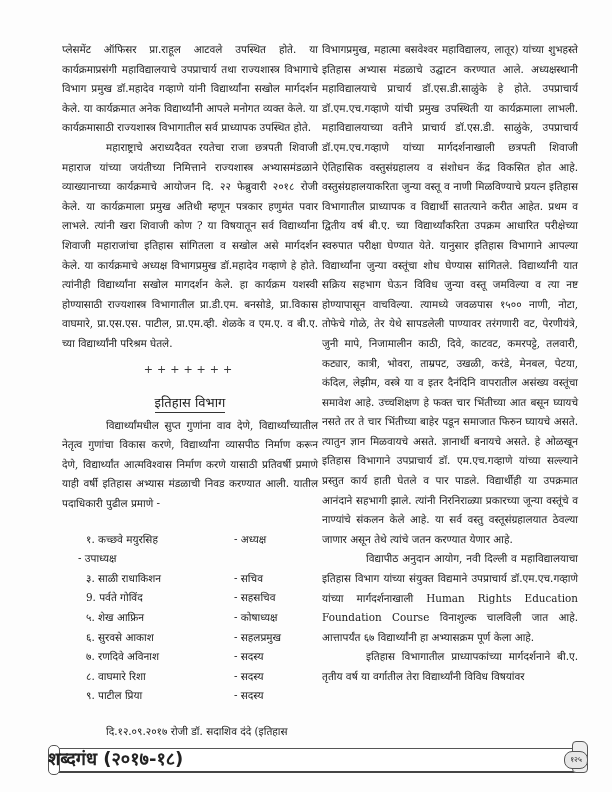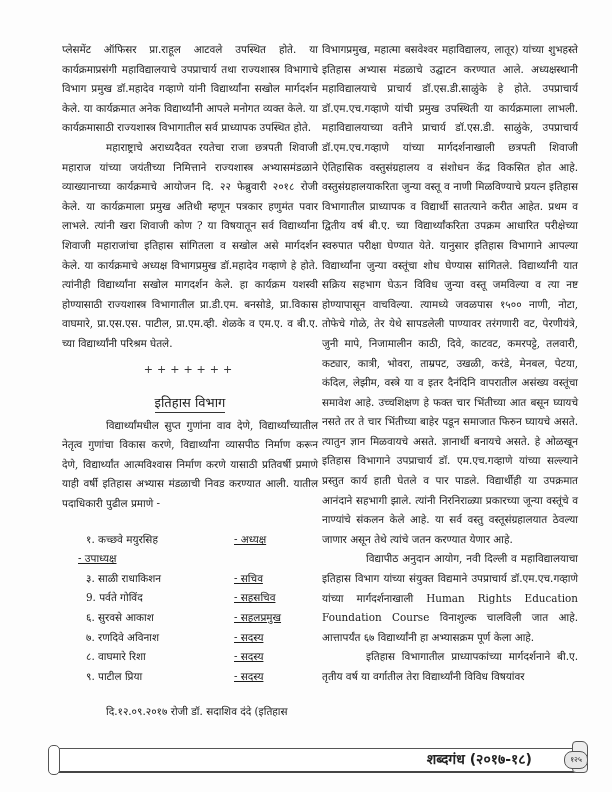--- a/index.html
+++ b/index.html
@@ -11,30 +11,30 @@
     .col-left { left: 62px; }
     .col-right { left: 322px; }
     .col p { margin: 0; }
     .indent { text-indent: 44px; }
     .stars { text-align: center; letter-spacing: 4px; font-size: 11px; margin: 6px 0 14px 0; color: #333; }
     .section-title { text-align: center; margin: 2px 0 2px 0; }
     .section-title span { font-size: 13px; font-weight: normal; border-bottom: 1.5px solid #333; padding-bottom: 2px; }
     .officers { margin: 16px; padding: 0; list-style: none; }
     .officer { display: flex; }
     .officer .name { width: 148px; padding-left: 8px; }
-    .officer .role { flex: 1; text-decoration: underline; }
+    .officer .role { flex: 1; }
     .footer { position: absolute; left: 48px; top: 745px; width: 548px; height: 30px; }
     .scroll-bar { position: absolute; left: 10px; top: 3px; width: 520px; height: 22px;
                   border-top: 1px solid #555; border-bottom: 2px solid #444; background: #fff; }
     .scroll-left { position: absolute; left: 0; top: 0; width: 10px; height: 28px;
                    border: 1px solid #555; border-radius: 5px; background: #fff; }
     .scroll-right { position: absolute; left: 524px; top: -4px; width: 14px; height: 30px;
                     border: 1px solid #555; border-radius: 4px 6px 4px 4px; background: #eee; }
-    .footer-title { position: absolute; left: 0; top: 3px; width: 484px; text-align: right;
-                    font-family: "DejaVu Sans", sans-serif; font-size: 14px; font-weight: bold; line-height: 22px; color: #222; }
+    .footer-title { position: absolute; left: 0; top: 3px; width: 484px; text-align: left;
+                    font-family: "DejaVu Sans", sans-serif; font-size: 18px; font-weight: bold; line-height: 22px; color: #222; }
     .page-num { position: absolute; left: 516px; top: 6px; width: 22px; height: 16px;
                 border: 1px solid #555; border-radius: 8px; background: #e6e6e6;
                 font-size: 7.5px; text-align: center; line-height: 16px; color: #222; }
   </style>
 </head>
 <body>
 
 <div class="page">
 
   <div class="col col-left">
@@ -53,20 +53,24 @@
       <li class="officer">
           <span class="role">- उपाध्यक्ष</span>
         </li>
       <li class="officer">
           <span class="name">३. साळी राधाकिशन</span>
           <span class="role">- सचिव</span>
         </li>
       <li class="officer">
           <span class="name">9. पर्वते गोविंद</span>
           <span class="role">- सहसचिव</span>
+        </li>
+      <li class="officer">
+          <span class="name">५. शेख आफ्रिन</span>
+          <span class="role">- कोषाध्यक्ष</span>
         </li>
       <li class="officer">
           <span class="name">६. सुरवसे आकाश</span>
           <span class="role">- सहलप्रमुख</span>
         </li>
       <li class="officer">
           <span class="name">७. रणदिवे अविनाश</span>
           <span class="role">- सदस्य</span>
         </li>
       <li class="officer">

